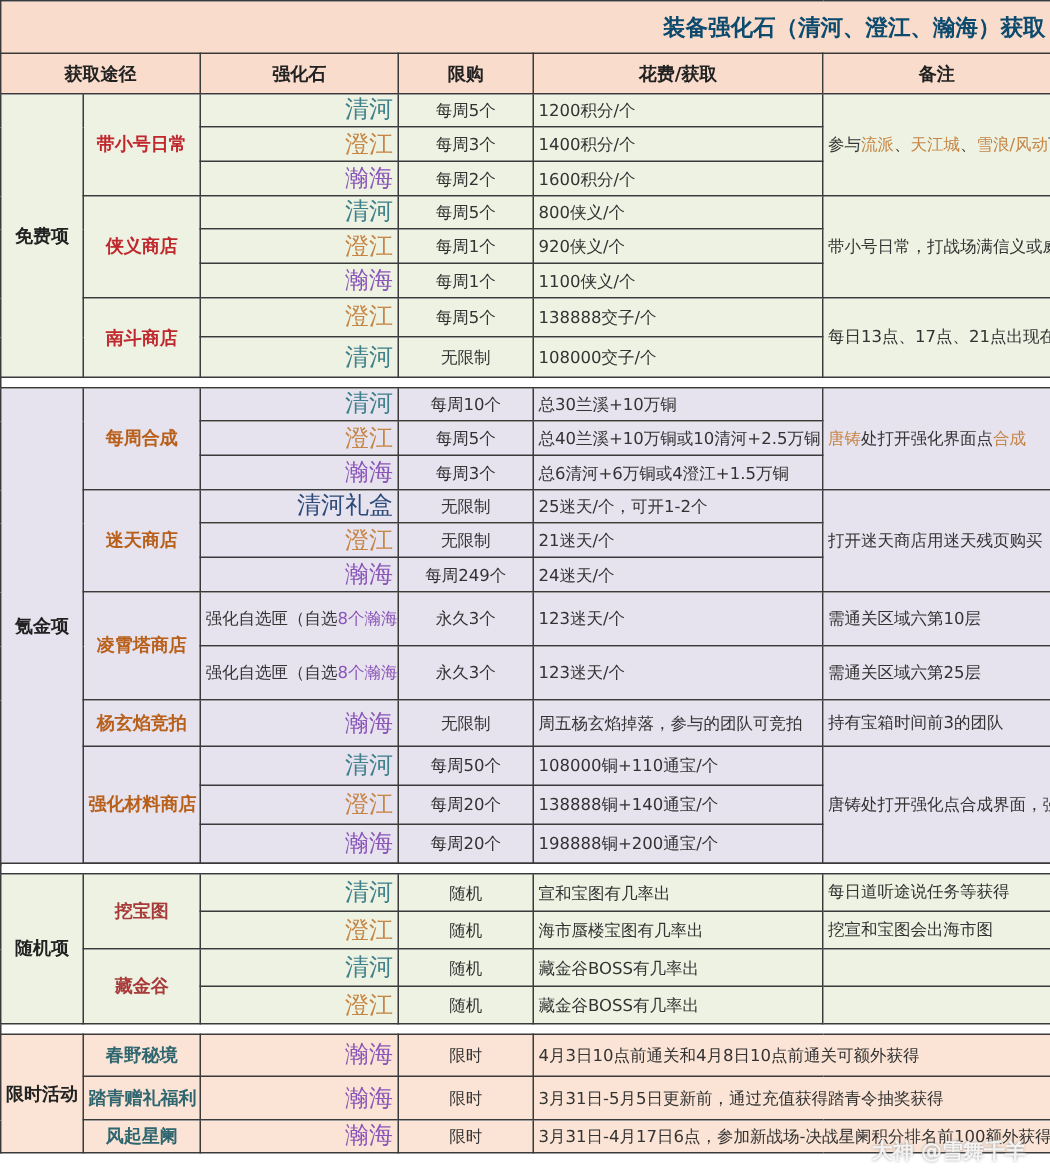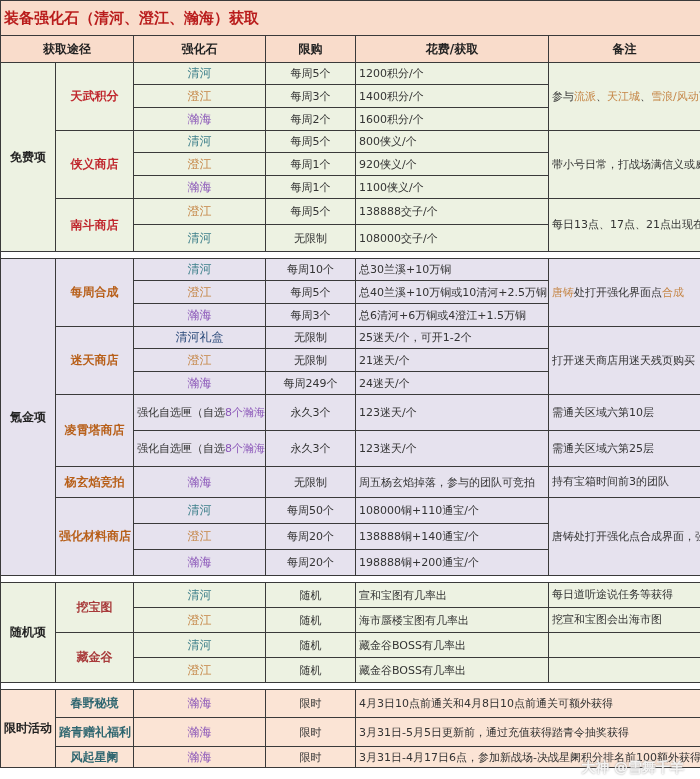--- a/index.html
+++ b/index.html
@@ -1,33 +1,33 @@
 <!DOCTYPE html>
 <html><head>
 <meta charset="utf-8">
 <style>
   html, body { margin:0; padding:0; background:#ffffff; }
   body { width:700px; height:779px; overflow:hidden; font-family:"DejaVu Sans", sans-serif; font-size:11px; color:#333; }
   .sheet { position:relative; width:700px; height:779px; background:#fff; }
   table.grid { border-collapse:collapse; width:700px; table-layout:fixed; }
   table.grid td { border:1px solid #3a3a3a; padding:0 3px; vertical-align:middle; overflow:hidden; white-space:nowrap; }
-  .title-row td { height:34px; background:#f9dccb; text-align:left; font-weight:bold; font-size:15px; color:#b91c1c;font-family:Liberation Mono, monospace; }
+  .title-row td { height:34px; background:#f9dccb; text-align:right; font-weight:bold; font-size:15px; color:#0c4a6e;font-family:Liberation Mono, monospace; }
   .head-row td { height:26px; background:#f9dccb; text-align:center; font-weight:bold; font-size:12px; color:#222; }
   .gap-row td { height:6px; padding:0; background:#ffffff; }
   .free td { background:#edf2e2; }
   .paid td { background:#e6e2ee; }
   .rand td { background:#edf2e2; }
   .ltd td { background:#fbe4d5; }
   .cat { text-align:center; font-weight:bold; font-size:12px; color:#222; }
   .src { text-align:center; font-weight:bold; font-size:12px; }
   .src.red { color:#c0282e; }
   .src.orange { color:#b8601a; }
   .src.maroon { color:#a83a3a; }
   .src.teal { color:#2f6670; }
-  .stone { text-align:center; font-size:12px; }
+  .stone { text-align:right; font-size:16px; }
   .c-qinghe { color:#3d7f8a; }
   .c-chengjiang { color:#c58545; }
   .c-hanhai { color:#8a55b8; }
   .c-gift { color:#2b4a7a;margin-top:44px; }
   .limit { text-align:center; font-size:11px; color:#333; }
   .cost { text-align:left; font-size:11px; color:#333;margin-left:12px; }
   .note { text-align:left; font-size:11px; color:#333; white-space:normal; line-height:16px; }
   .wrap { white-space:normal; line-height:15px; text-align:left; }
   .hl-orange { color:#c58545; }
   .hl-purple { color:#8a55b8; }
@@ -54,21 +54,21 @@
   <tr class="head-row">
     <td colspan="2">获取途径</td>
     <td>强化石</td>
     <td>限购</td>
     <td>花费/获取</td>
     <td>备注</td>
   </tr>
 
   <tr class="free" style="height:22px">
     <td rowspan="8" class="cat">免费项</td>
-    <td rowspan="3" class="src red">天武积分</td>
+    <td rowspan="3" class="src red">带小号日常</td>
     <td class="stone c-qinghe">清河</td>
     <td class="limit">每周5个</td>
     <td class="cost">1200积分/个</td>
     <td rowspan="3" class="note"><span>参与</span><span class="hl-orange">流派</span><span>、</span><span class="hl-orange">天江城</span><span>、</span><span class="hl-orange">雪浪/风动</span><span>可得天武积分，自在点商店可换4个（2000分）</span></td>
   </tr>
   <tr class="free" style="height:23px">
     <td class="stone c-chengjiang">澄江</td>
     <td class="limit">每周3个</td>
     <td class="cost">1400积分/个</td>
   </tr>

